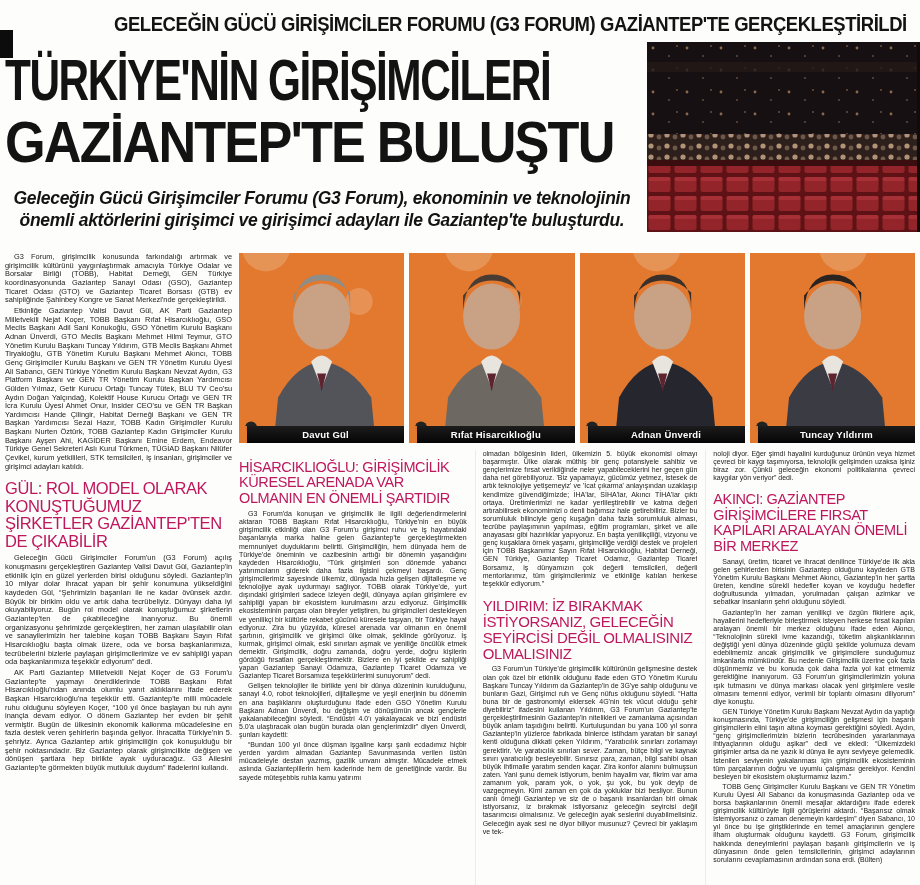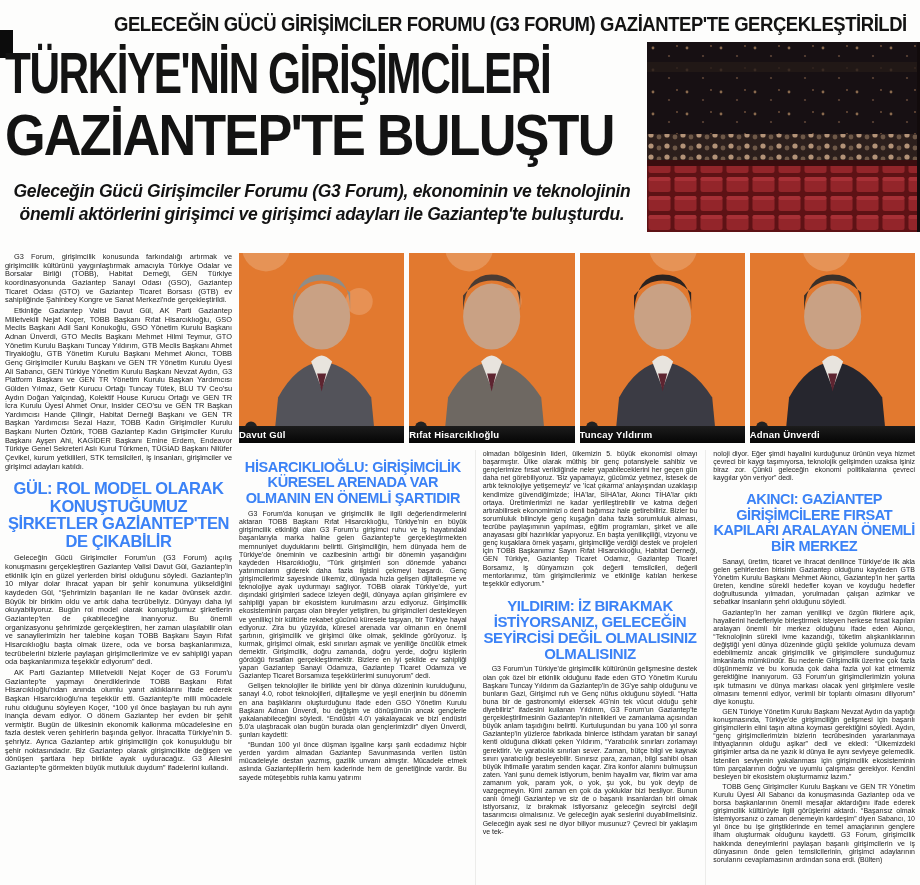--- a/index.html
+++ b/index.html
@@ -9,21 +9,21 @@
     font-family:"Liberation Sans","DejaVu Sans",sans-serif;
     -webkit-font-smoothing:antialiased;
   }
   .scan-mark{position:absolute;left:0;top:30px;width:13px;height:28px;background:#0c0c0c;}
   
   #kicker-row{text-align:left;padding:12px 30px 0 60px;height:30px;}
   #kicker-row .kicker{
     display:inline-block;font-weight:bold;font-size:21px;letter-spacing:-.5px;
     white-space:nowrap;transform:scaleX(.88);transform-origin:center;
   }
-  #header-main{display:flex;gap:8px;padding:0 5px;}
+  #header-main{display:flex;gap:8px;padding:0 5px;align-items:flex-end;}
   #headline-block{width:634px;flex:none;}
   .hl-line{
     display:block;font-weight:bold;font-size:58px;line-height:62px;
     letter-spacing:-2px;white-space:nowrap;transform-origin:left center;
   }
   .hl-1{transform:scaleX(.73);}
   .hl-2{transform:scaleX(.90);}
   #deck{
     margin:14px 2px 0;2px;text-align:center;font-weight:bold;
     font-size:17.5px;line-height:1.3;letter-spacing:-.3px;font-style:italic;
@@ -33,45 +33,45 @@
   #article{display:flex;gap:7px;padding:12px 5px;margin-top:9px;height:634px;}
   .col{overflow:hidden;}
   #col-left{width:227px;flex:none;}
   #right-region{flex:1;display:flex;flex-direction:column;min-width:0;}
   #photo-strip{display:flex;gap:5px;height:190px;margin-bottom:7px;}
   #photo-strip figure{
     margin:0;flex:1;position:relative;overflow:hidden;background:#e2792f;
   }
   #photo-strip svg{display:block;width:100%;height:100%;}
   .photo-caption{
-    position:absolute;left:0;right:0;bottom:0;height:17px;
+    position:absolute;left:8px;right:0;bottom:0;height:17px;
     background:linear-gradient(180deg,#1c1c1c,#050505);
-    color:#fff;font-size:9.5px;font-weight:bold;text-align:left;line-height:17px;
+    color:#fff;font-size:9.5px;font-weight:bold;text-align:center;line-height:17px;
     letter-spacing:.2px;
   }
   .caption-accent{
     position:absolute;left:-6px;bottom:0;width:26px;height:17px;
     background:#e2792f;transform:skewX(-24deg);opacity:.95;
   }
   #right-cols{flex:1;display:flex;gap:8px;min-height:0;}
   #right-cols .col{border-left:1px solid #ececea;padding-left:7px;}
   #right-cols .col:first-child{border-left:none;padding-left:0;}
   #col-a{flex:35;}
   #col-b{flex:33;}
   #col-c{flex:31;}
   
   .body{
     margin:0 0 2px;text-align:justify;text-indent:9px;
     font-size:7.4px;line-height:1.17;color:#1b1b1b;
   }
   .body.cont{text-indent:0;}
   #right-cols .body{font-size:7px;line-height:1.16;}
   .sec-head{
-    margin:9px 0 4px;text-align:center;font-weight:bold;
-    font-size:16.5px;line-height:1.06;letter-spacing:-.4px;color:#3b82f6;
+    margin:9px 0 4px;text-align:left;font-weight:normal;
+    font-size:16.5px;line-height:1.06;letter-spacing:-.4px;color:#be185d;
   }
   #right-cols .sec-head{font-size:14.5px;margin:10px 0 4px;}
   #col-b .sec-head{font-size:15px;}
 </style>
 </head>
 <body>
 
 <div class="scan-mark"></div>
 
 <header>
@@ -155,50 +155,50 @@
             <path d="M52 112 L55 124 L58 112 Z" fill="#5d2430"></path>
             <rect x="6" y="150" width="4" height="40" rx="2" fill="#3b3b3b"></rect>
             <circle cx="8" cy="148" r="4" fill="#222"></circle>
           </svg>
           <span class="caption-accent"></span>
           <figcaption class="photo-caption">Rıfat Hisarcıklıoğlu</figcaption>
         </figure>
         <figure>
           <svg viewBox="0 0 110 190" preserveAspectRatio="xMidYMid slice">
             <rect width="110" height="190" fill="#e2792f"></rect>
+            <circle cx="51" cy="28" r="16" fill="#f0d9be" opacity=".28"></circle>
+            <circle cx="59" cy="64" r="9" fill="#fff" opacity=".18"></circle>
+            <rect x="0" y="150" width="110" height="40" fill="#c9651f" opacity=".5"></rect>
+            <ellipse cx="55" cy="74" rx="19" ry="22" fill="#c9a184"></ellipse>
+            <path d="M36 70 Q38 46 55 46 Q74 46 74 70 L74 58 Q66 50 55 50 Q44 50 36 60 Z" fill="#3a3029"></path>
+            <path d="M20 190 L26 128 Q38 106 55 104 Q74 106 88 128 L94 190 Z" fill="#26262e"></path>
+            <path d="M48 104 L55 122 L62 104 Q58 100 55 100 Q52 100 48 104 Z" fill="#e8e4de"></path>
+            <path d="M52 112 L55 124 L58 112 Z" fill="#5d2430"></path>
+            <rect x="6" y="150" width="4" height="40" rx="2" fill="#3b3b3b"></rect>
+            <circle cx="8" cy="148" r="4" fill="#222"></circle>
+          </svg>
+          <span class="caption-accent"></span>
+          <figcaption class="photo-caption">Adnan Ünverdi</figcaption>
+        </figure>
+        <figure>
+          <svg viewBox="0 0 110 190" preserveAspectRatio="xMidYMid slice">
+            <rect width="110" height="190" fill="#e2792f"></rect>
             <circle cx="62" cy="28" r="16" fill="#f0d9be" opacity=".28"></circle>
             <circle cx="52" cy="64" r="9" fill="#fff" opacity=".18"></circle>
             <rect x="0" y="150" width="110" height="40" fill="#c9651f" opacity=".5"></rect>
             <ellipse cx="55" cy="74" rx="19" ry="22" fill="#c9a184"></ellipse>
             <path d="M36 70 Q38 46 55 46 Q74 46 74 70 L74 58 Q66 50 55 50 Q44 50 36 60 Z" fill="#2b2320"></path>
             <path d="M20 190 L26 128 Q38 106 55 104 Q74 106 88 128 L94 190 Z" fill="#3b3b44"></path>
             <path d="M48 104 L55 122 L62 104 Q58 100 55 100 Q52 100 48 104 Z" fill="#e8e4de"></path>
             <path d="M52 112 L55 124 L58 112 Z" fill="#5d2430"></path>
             <rect x="6" y="150" width="4" height="40" rx="2" fill="#3b3b3b"></rect>
             <circle cx="8" cy="148" r="4" fill="#222"></circle>
           </svg>
           <span class="caption-accent"></span>
           <figcaption class="photo-caption">Tuncay Yıldırım</figcaption>
-        </figure>
-        <figure>
-          <svg viewBox="0 0 110 190" preserveAspectRatio="xMidYMid slice">
-            <rect width="110" height="190" fill="#e2792f"></rect>
-            <circle cx="51" cy="28" r="16" fill="#f0d9be" opacity=".28"></circle>
-            <circle cx="59" cy="64" r="9" fill="#fff" opacity=".18"></circle>
-            <rect x="0" y="150" width="110" height="40" fill="#c9651f" opacity=".5"></rect>
-            <ellipse cx="55" cy="74" rx="19" ry="22" fill="#c9a184"></ellipse>
-            <path d="M36 70 Q38 46 55 46 Q74 46 74 70 L74 58 Q66 50 55 50 Q44 50 36 60 Z" fill="#3a3029"></path>
-            <path d="M20 190 L26 128 Q38 106 55 104 Q74 106 88 128 L94 190 Z" fill="#26262e"></path>
-            <path d="M48 104 L55 122 L62 104 Q58 100 55 100 Q52 100 48 104 Z" fill="#e8e4de"></path>
-            <path d="M52 112 L55 124 L58 112 Z" fill="#5d2430"></path>
-            <rect x="6" y="150" width="4" height="40" rx="2" fill="#3b3b3b"></rect>
-            <circle cx="8" cy="148" r="4" fill="#222"></circle>
-          </svg>
-          <span class="caption-accent"></span>
-          <figcaption class="photo-caption">Adnan Ünverdi</figcaption>
         </figure>
       </div>
     <div id="right-cols">
       <div id="col-a" class="col">
           <h3 class="sec-head">HİSARCIKLIOĞLU: GİRİŞİMCİLİK KÜRESEL ARENADA VAR OLMANIN EN ÖNEMLİ ŞARTIDIR</h3>
           <p class="body">G3 Forum'da konuşan ve girişimcilik ile ilgili değerlendirmelerini aktaran TOBB Başkanı Rıfat Hisarcıklıoğlu, Türkiye'nin en büyük girişimcilik etkinliği olan G3 Forum'u girişimci ruhu ve iş hayatındaki başarılarıyla marka haline gelen Gaziantep'te gerçekleştirmekten memnuniyet duyduklarını belirtti. Girişimciliğin, hem dünyada hem de Türkiye'de öneminin ve cazibesinin arttığı bir dönemin yaşandığını kaydeden Hisarcıklıoğlu, “Türk girişimleri son dönemde yabancı yatırımcıların giderek daha fazla ilgisini çekmeyi başardı. Genç girişimcilerimiz sayesinde ülkemiz, dünyada hızla gelişen dijitalleşme ve teknolojiye ayak uydurmayı sağlıyor. TOBB olarak Türkiye'de, yurt dışındaki girişimleri sadece izleyen değil, dünyaya açılan girişimlere ev sahipliği yapan bir ekosistem kurulmasını arzu ediyoruz. Girişimcilik ekosisteminin parçası olan bireyler yetiştiren, bu girişimcileri destekleyen ve yenilikçi bir kültürle rekabet gücünü küresele taşıyan, bir Türkiye hayal ediyoruz. Zira bu yüzyılda, küresel arenada var olmanın en önemli şartının, girişimcilik ve girişimci ülke olmak, şeklinde görüyoruz. İş kurmak, girişimci olmak, eski sınırları aşmak ve yeniliğe öncülük etmek demektir. Girişimcilik, doğru zamanda, doğru yerde, doğru kişilerin gördüğü fırsatları gerçekleştirmektir. Bizlere en iyi şekilde ev sahipliği yapan Gaziantep Sanayi Odamıza, Gaziantep Ticaret Odamıza ve Gaziantep Ticaret Borsamıza teşekkürlerimi sunuyorum” dedi.</p>
           <p class="body">Gelişen teknolojiler ile birlikte yeni bir dünya düzeninin kurulduğunu, sanayi 4.0, robot teknolojileri, dijitalleşme ve yeşil enerjinin bu dönemin en ana başlıklarını oluşturduğunu ifade eden GSO Yönetim Kurulu Başkanı Adnan Ünverdi, bu değişim ve dönüşümün ancak gençlerle yakalanabileceğini söyledi. “Endüstri 4.0'ı yakalayacak ve bizi endüstri 5.0'a ulaştıracak olan bugün burada olan gençlerimizdir” diyen Ünverdi, şunları kaydetti:</p>
           <p class="body">“Bundan 100 yıl önce düşman işgaline karşı şanlı ecdadımız hiçbir yerden yardım almadan Gaziantep Savunmasında verilen üstün mücadeleyle destan yazmış, gazilik unvanı almıştır. Mücadele etmek aslında Gazianteplilerin hem kaderinde hem de genetiğinde vardır. Bu sayede müteşebbis ruhla kamu yatırımı</p>
         </div>
       <div id="col-b" class="col">

